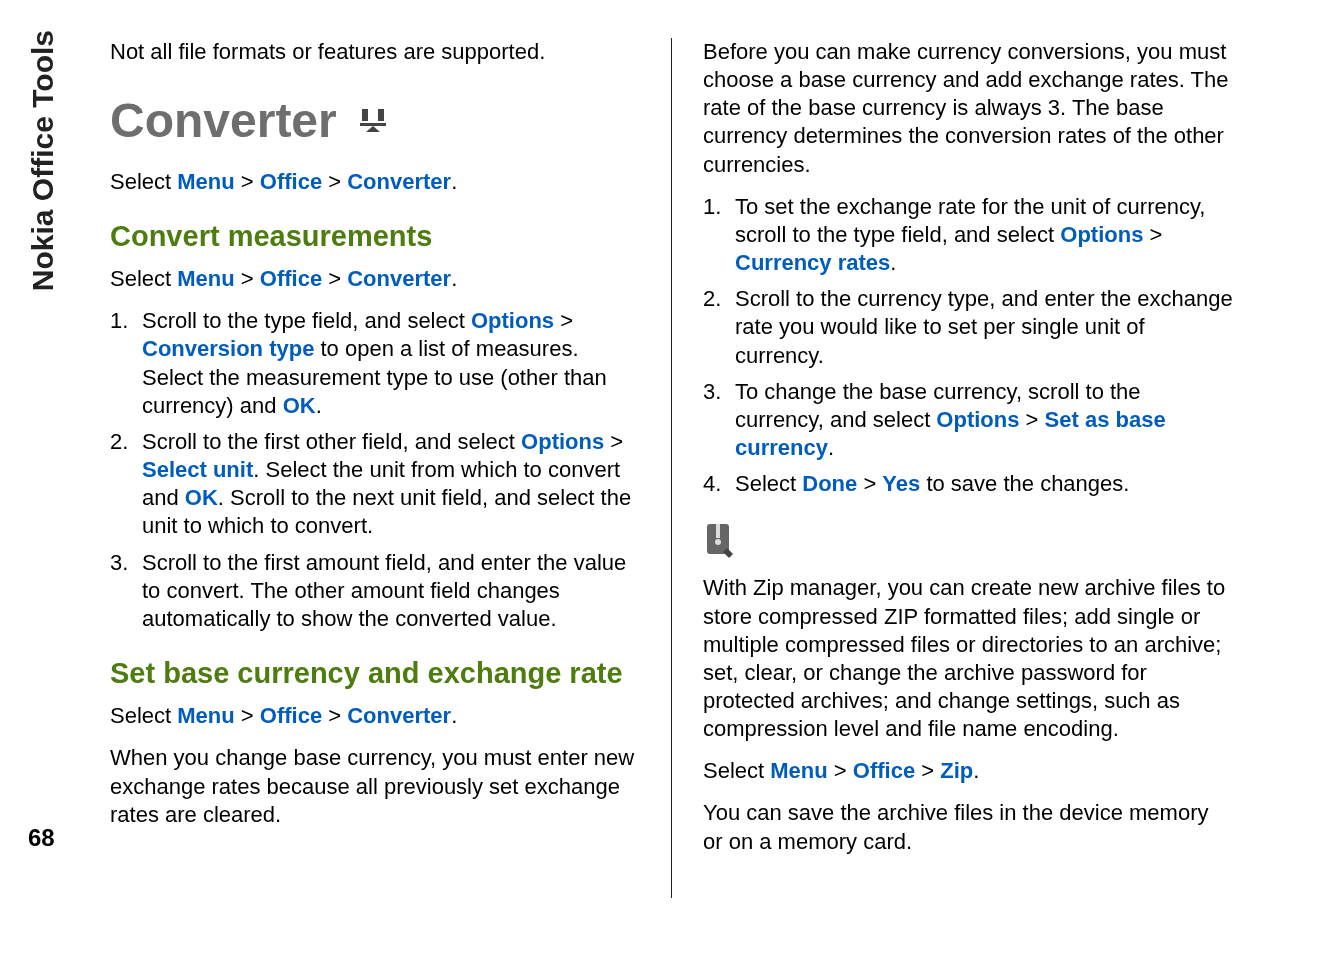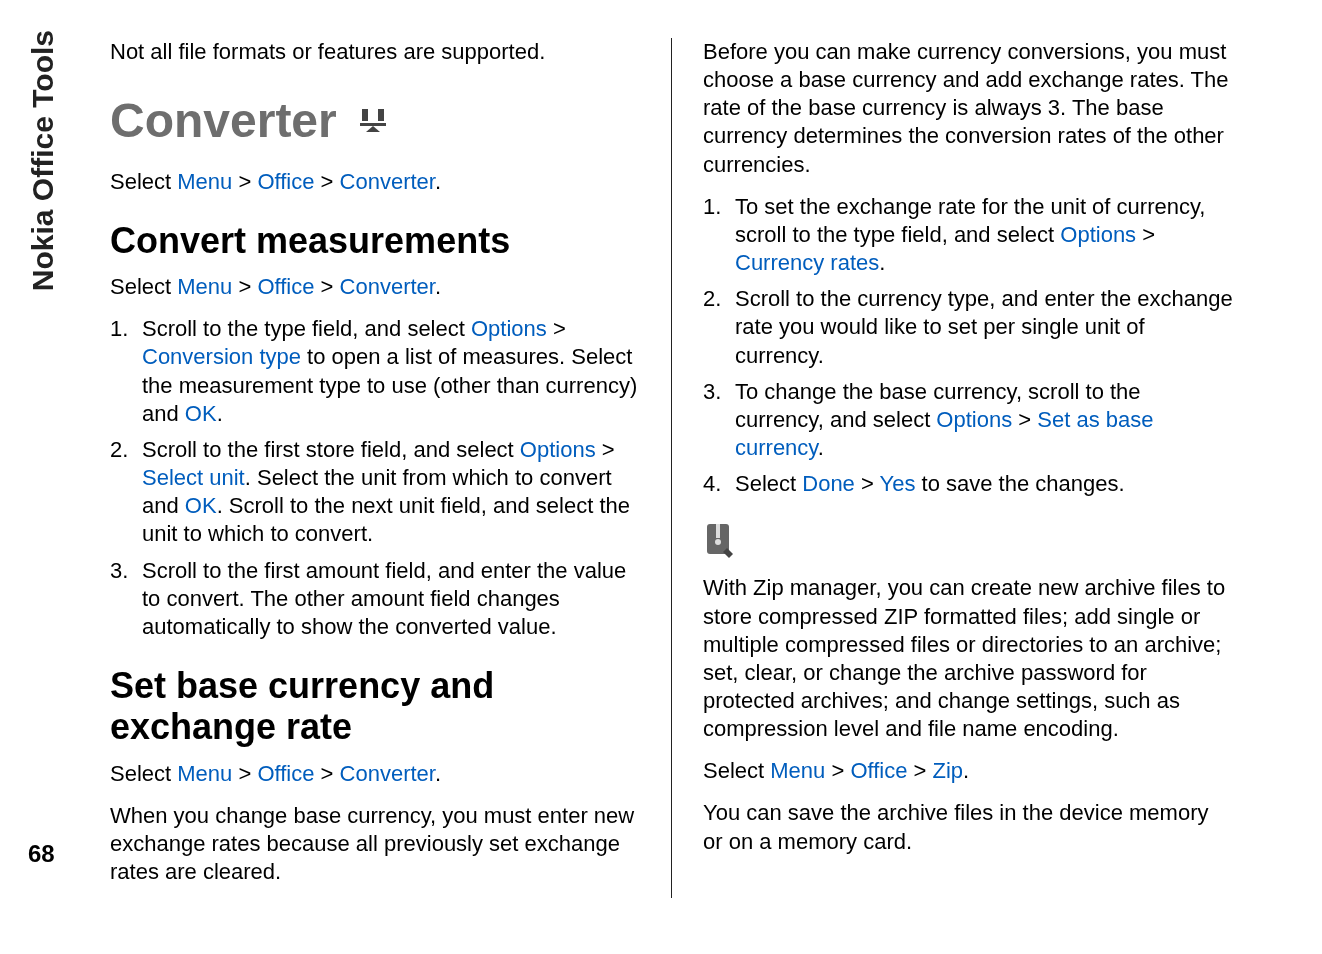--- a/index.html
+++ b/index.html
@@ -23,21 +23,21 @@
     writing-mode: vertical-rl;
     transform: rotate(180deg);
     font-weight: 700;
     font-size: 30px;
     color: #222;
     margin-left: 6px;
   }
   .page-number {
     position: absolute;
     left: 28px;
-    bottom: 86px;
+    bottom: 102px;
     font-weight: 700;
     font-size: 24px;
   }
   .content {
     position: absolute;
     left: 110px;
     top: 38px;
     right: 30px;
     bottom: 30px;
     display: flex;
@@ -60,28 +60,28 @@
     color: #6e6e6e;
     font-weight: 700;
     font-size: 48px;
     margin-top: 24px;
     margin-bottom: 16px;
     display: flex;
     align-items: center;
     gap: 18px;
   }
   .h2 {
-    color: #000000;
+    color: #4d7c0f;
     font-weight: 700;
-    font-size: 36px;
+    font-size: 29px;
     margin-top: 24px;
     margin-bottom: 12px;
     line-height: 1.15;
   }
-  .bold-link { color: #005dbd; font-weight: 400; }
+  .bold-link { color: #005dbd; font-weight: 700; }
   ol { list-style: none; padding-left: 0; margin-bottom: 10px; }
   ol li {
     display: flex;
     margin-bottom: 8px;
   }
   ol li .num { flex: 0 0 32px; }
   ol li .body { flex: 1; }
   .icon-converter {
     width: 36px; height: 36px;
   }
@@ -120,21 +120,21 @@
     <ol>
       <li>
           <span class="num">1.</span>
         <span class="body">
           <span>Scroll to the type field, and select </span><span class="bold-link">Options</span><span> &gt; </span><span class="bold-link">Conversion type</span><span> to open a list of measures. Select the measurement type to use (other than currency) and </span><span class="bold-link">OK</span><span>.</span>
         </span>
       </li>
       <li>
           <span class="num">2.</span>
         <span class="body">
-          <span>Scroll to the first store field, and select </span><span class="bold-link">Options</span><span> &gt; </span><span class="bold-link">Select unit</span><span>. Select the unit from which to convert and </span><span class="bold-link">OK</span><span>. Scroll to the next unit field, and select the unit to which to convert.</span>
+          <span>Scroll to the first other field, and select </span><span class="bold-link">Options</span><span> &gt; </span><span class="bold-link">Select unit</span><span>. Select the unit from which to convert and </span><span class="bold-link">OK</span><span>. Scroll to the next unit field, and select the unit to which to convert.</span>
         </span>
       </li>
       <li>
           <span class="num">3.</span>
         <span class="body">Scroll to the first amount field, and enter the value to convert. The other amount field changes automatically to show the converted value.</span>
       </li>
     </ol>
 
     <div class="h2">Set base currency and exchange rate</div>
     <p class="para">

